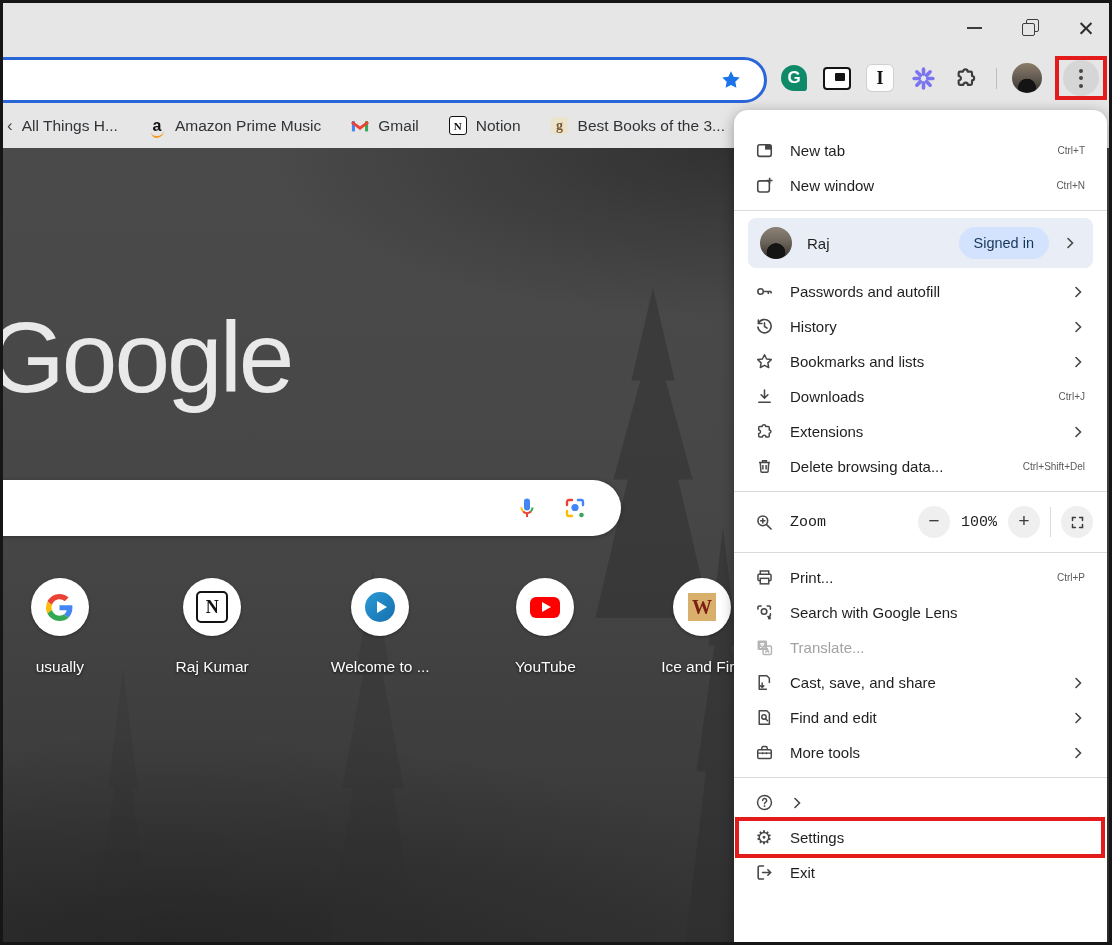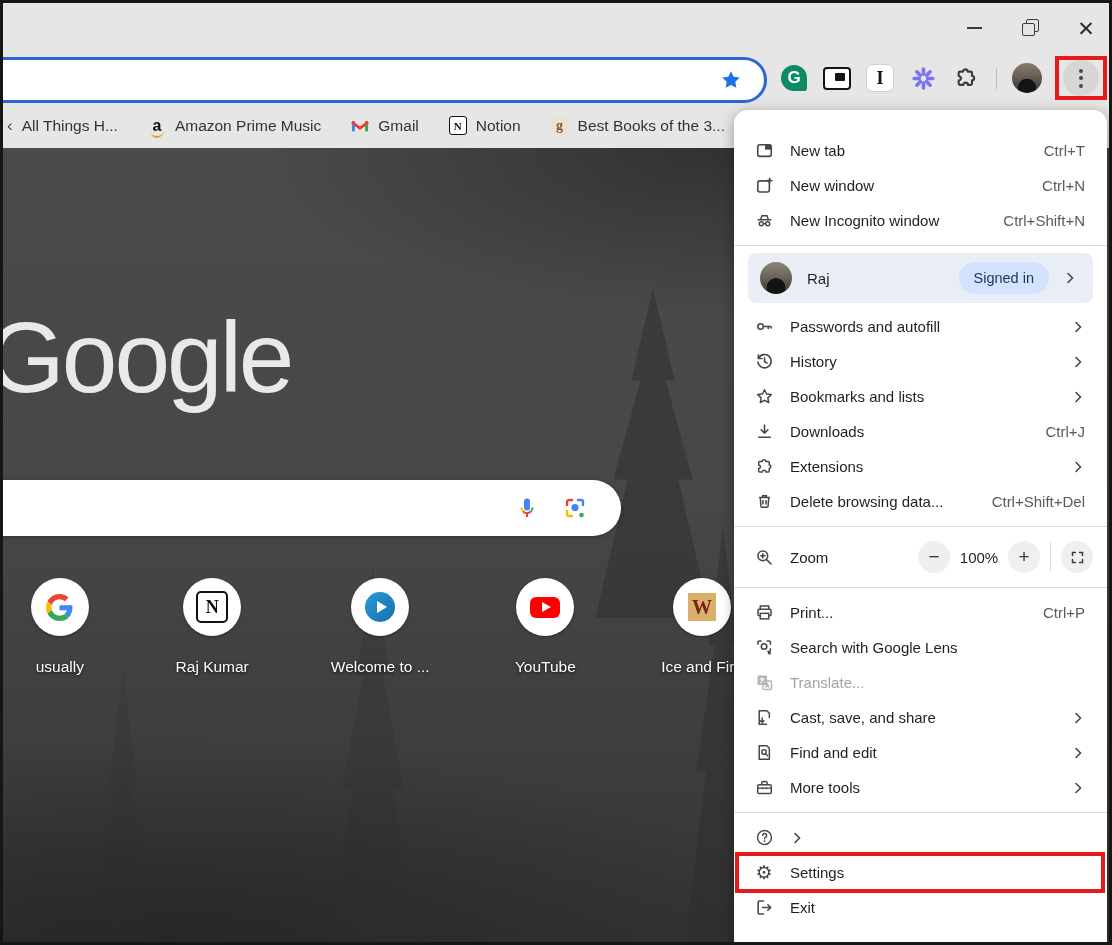--- a/index.html
+++ b/index.html
@@ -66,29 +66,29 @@
   .yt-chip{width:30px;height:21px;background:#f00;border-radius:6px;display:flex;align-items:center;justify-content:center;}
   .yt-tri{width:0;height:0;border-left:9px solid #fff;border-top:5.5px solid transparent;border-bottom:5.5px solid transparent;margin-left:2px;}
   .notion-chip-lg{width:28px;height:28px;background:#fff;border:2px solid #121212;border-radius:5px;display:flex;align-items:center;justify-content:center;font-family:"Liberation Serif",serif;font-weight:bold;font-size:18px;color:#121212;}
   .wf-chip{width:28px;height:28px;background:#d8b06c;display:flex;align-items:center;justify-content:center;font-family:"Liberation Serif",serif;font-weight:bold;font-size:20px;color:#7a1d12;}
 
   
   .menu{position:absolute;top:107px;right:2px;width:373px;height:884px;background:#fff;border-radius:14px;box-shadow:0 3px 14px rgba(0,0,0,.35);z-index:40;box-sizing:border-box;padding-top:23px;margin-left:40px;}
   .mi{height:35px;display:flex;align-items:center;padding:0 22px 0 20px;cursor:default;}
   .mi-ic{width:20px;height:20px;margin-right:16px;display:flex;align-items:center;justify-content:center;flex:none;}
   .mi-label{flex:1;font-size:15px;color:#1f1f1f;white-space:nowrap;}
-  .mi-accel{font-size:15px;color:#5a5a5a;white-space:nowrap;}
+  .mi-accel{font-size:10px;color:#5a5a5a;white-space:nowrap;}
   .mi.disabled .mi-label{color:#a2a2a2;}
   .chev{width:14px;height:14px;flex:none;}
   .msep{height:1px;background:#dcdbdb;margin:7px 0;}
   .profile-row{height:50px;margin:4px 14px 6px;background:#e9eef6;border-radius:8px;display:flex;align-items:center;padding:0 16px 0 12px;}
   .profile-av{width:32px;height:32px;border-radius:50%;margin-right:15px;background:radial-gradient(circle at 50% 80%, #141414 30%, rgba(0,0,0,0) 32%),linear-gradient(180deg,#8d8277 0%,#6e665c 45%,#34312d 100%);}
   .profile-name{flex:1;font-size:15px;color:#1f1f1f;}
   .signedin-pill{background:#d3e3fd;color:#17365c;font-size:14.5px;padding:8px 15px;border-radius:17px;margin-right:14px;}
-  .zoom-row{height:46px;display:flex;align-items:center;padding:0 14px 0 20px;}
+  .zoom-row{height:46px;display:flex;align-items:center;padding:0 14px 0 20px;font-family:Liberation Mono, monospace;}
   .zoom-label{flex:1;font-size:15px;color:#1f1f1f;}
   .round-btn{width:32px;height:32px;border-radius:50%;background:#f0efef;display:flex;align-items:center;justify-content:center;font-size:19px;color:#3c3c3c;}
   .zoom-val{width:58px;text-align:center;font-size:15px;color:#1f1f1f;}
   .zoom-div{width:1px;height:30px;background:#dcdbdb;margin:0 10px;}
   .settings-wrap{position:relative;}
   .settings-wrap .red-frame{left:1px;right:2px;top:-3px;bottom:-3px;}
   .gear-glyph{font-size:19px;color:#474747;line-height:1;}
 </style>
 </head>
 <body>
@@ -291,32 +291,20 @@
       <span class="mi-ic">
         <svg viewBox="0 0 18 18" width="19" height="19">
             <rect x="2.6" y="4.6" width="11" height="10.5" rx="2" fill="none" stroke="#474747" stroke-width="1.5"></rect>
             <path d="M13.9 1.6v5.4M11.2 4.3h5.4" stroke="#474747" stroke-width="1.5" fill="none"></path>
           </svg>
       </span>
       <span class="mi-label">New window</span>
       <span class="mi-accel">Ctrl+N</span>
     </div>
 
-    <div class="mi">
-      <span class="mi-ic">
-        <svg viewBox="0 0 18 18" width="19" height="19" fill="none" stroke="#474747" stroke-width="1.4">
-          <path d="M2.5 8.2h13M5.3 8.2l1.3-3.8h4.8l1.3 3.8"></path>
-          <circle cx="6" cy="12" r="1.9"></circle>
-            <circle cx="12" cy="12" r="1.9"></circle>
-            <path d="M7.9 12h2.2"></path>
-        </svg>
-      </span>
-      <span class="mi-label">New Incognito window</span>
-      <span class="mi-accel">Ctrl+Shift+N</span>
-    </div>
 
     <div class="msep"></div>
 
     <div class="profile-row">
       <div class="profile-av"></div>
       <span class="profile-name">Raj</span>
       <span class="signedin-pill">Signed in</span>
       <span class="chev">
         <svg viewBox="0 0 14 14" width="14" height="14">
             <path d="M5 2.5l4.5 4.5L5 11.5" fill="none" stroke="#474747" stroke-width="1.6" stroke-linecap="round"></path>

